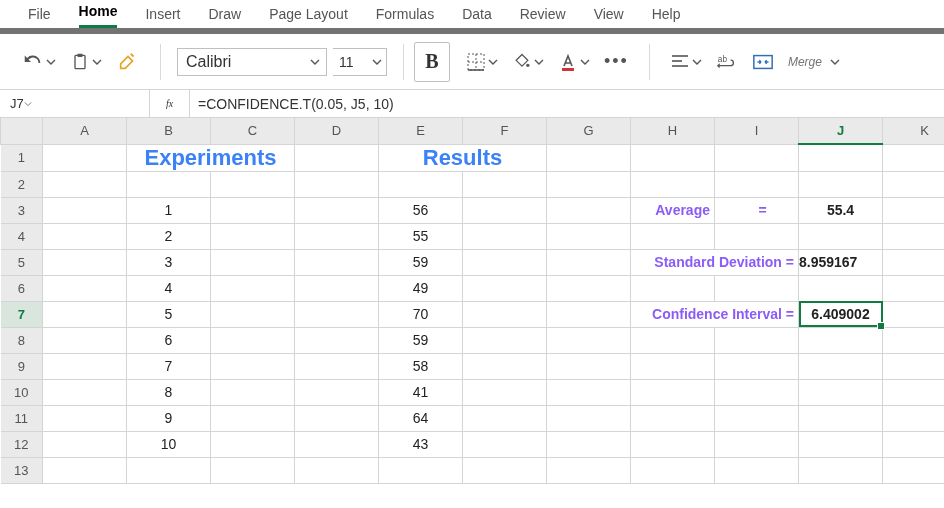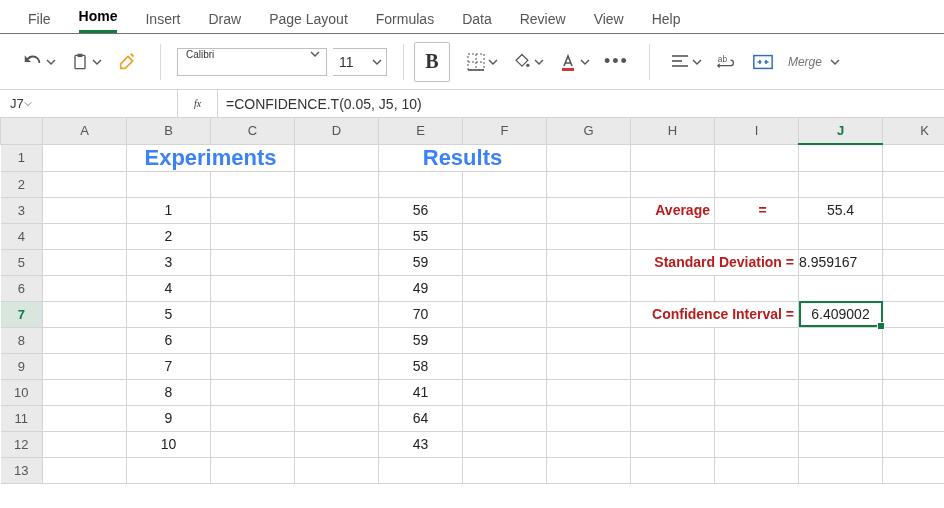--- a/index.html
+++ b/index.html
@@ -14,21 +14,21 @@
     user-select: none;
   }
 
   
   .ribbon-tabs {
     display: flex;
     align-items: flex-end;
     height: 34px;
     padding-left: 28px;
     gap: 28px;
-    border-bottom: 1px solid #737373;
+    border-bottom: 6px solid #737373;
     background: #fff;
   }
   .ribbon-tabs .tab {
     font-size: 14px;
     color: #555;
     padding-bottom: 6px;
     cursor: pointer;
   }
   .ribbon-tabs .tab.active {
     color: #000;
@@ -66,27 +66,27 @@
     min-width: 28px;
     height: 30px;
     padding: 0 4px;
     border-radius: 3px;
     cursor: pointer;
   }
   .icon-btn svg { display: block; }
   .chev { margin-left: 2px; }
   .font-name {
     display: flex;
-    align-items: flex-start;
+    align-items: center;
     justify-content: space-between;
     border: 1px solid #bfbfbf;
     height: 28px;
     width: 150px;
     padding: 0 6px 0 8px;
-    font-size: 10px;
+    font-size: 16px;
     background: #fff;
   }
   .font-size {
     display: flex;
     align-items: center;
     justify-content: space-between;
     border: 1px solid #bfbfbf;
     border-left: none;
     height: 28px;
     width: 54px;
@@ -116,21 +116,21 @@
 
   
   .formula-bar {
     display: flex;
     align-items: center;
     height: 28px;
     border-bottom: 1px solid #d4d4d4;
     background: #fff;
   }
   .name-box {
-    width: 178px;
+    width: 150px;
     height: 100%;
     border-right: 1px solid #d4d4d4;
     display: flex;
     align-items: center;
     justify-content: flex-start;
     padding: 0 6px 0 10px;
     font-size: 13px;
   }
   .fx-box {
     width: 40px;
@@ -182,22 +182,22 @@
   th.corner { background: #eaeaea; }
   th.col-head { height: 22px; border-top: none; }
   th.row-head { width: 42px; border-left: none; }
   .hdr-row th { border-top: none; }
   .row-head-sel {
     color: #107c41;
     font-weight: 600;
     background: #d8e6de;
   }
   td.title { font-size: 22px; font-weight: 700; color: #3b82f6; }
-  td.bold { font-weight: 400; }
-  td.label-green { color: #b91c1c; font-weight: 700; text-align: right; padding-right: 4px; padding-left: 16px; }
+  td.bold { font-weight: 700; }
+  td.label-green { color: #8b5cf6; font-weight: 700; text-align: right; padding-right: 4px; padding-left: 16px; }
   td.left { text-align: left; }
   td.selected {
     outline: 2px solid #107c41;
     outline-offset: -2px;
     position: relative;
     text-align: center;
   }
   td.selected::after {
     content: '';
     position: absolute;

